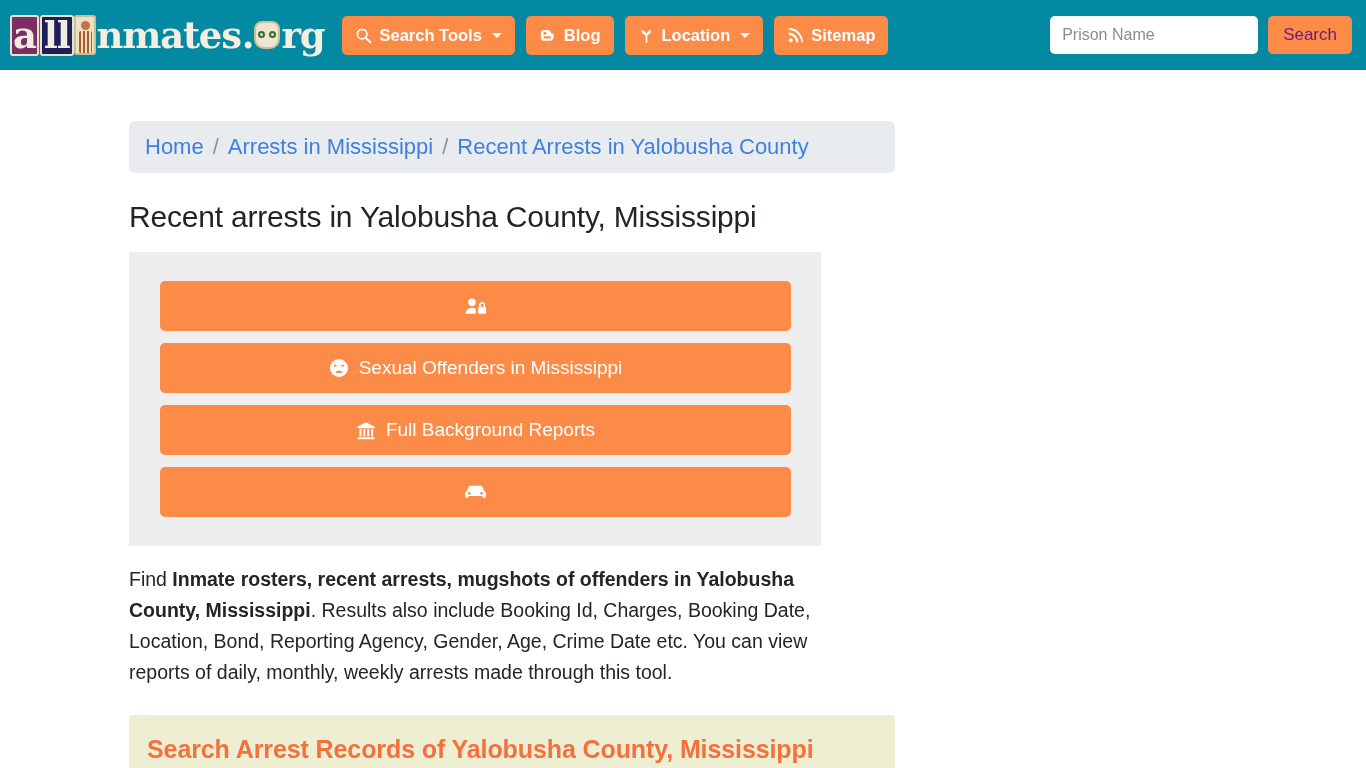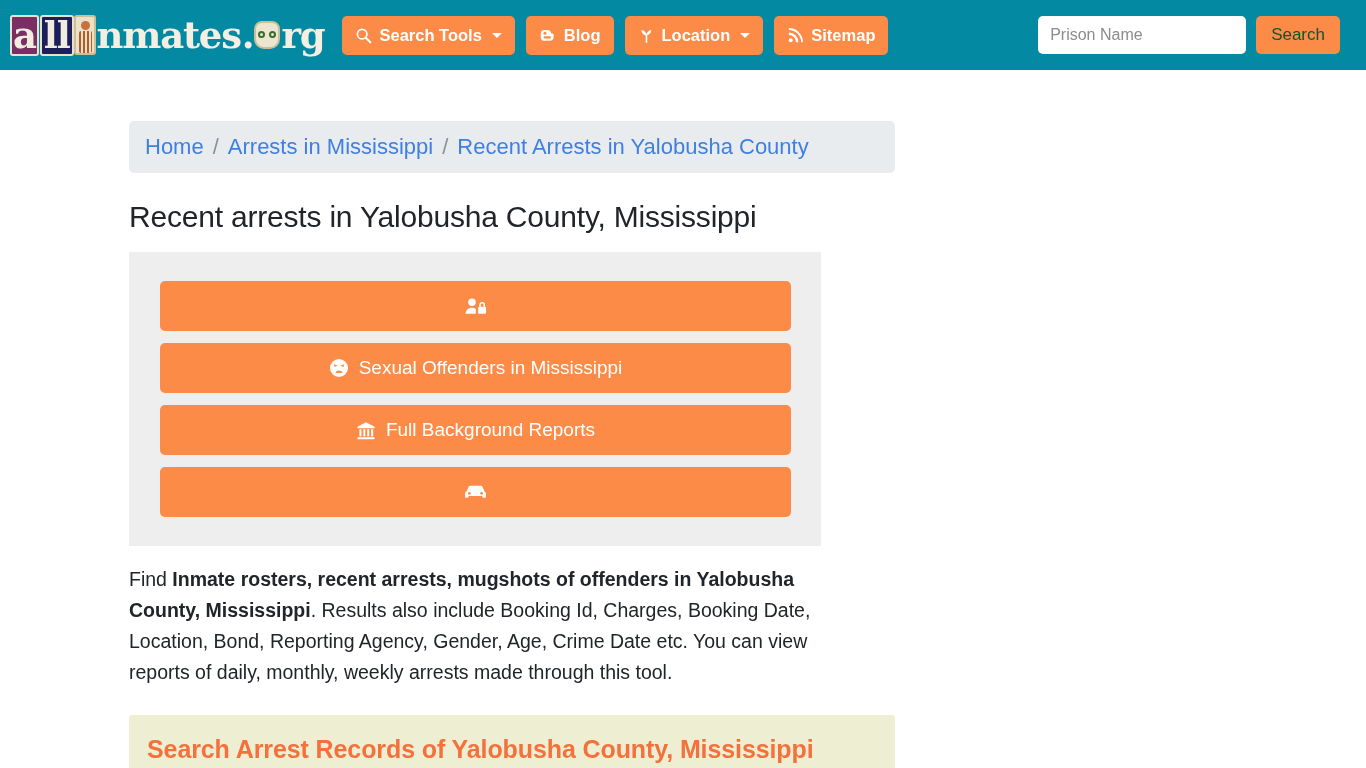--- a/index.html
+++ b/index.html
@@ -129,21 +129,21 @@
     width: 0; height: 0;
     border-left: 5px solid transparent;
     border-right: 5px solid transparent;
     border-top: 5.5px solid #ffffff;
     margin-left: 3px;
   }
   .nav-btn svg { display: block; flex: none; }
 
   .search-group {
     position: absolute;
-    right: 26px;
+    right: 14px;
     display: flex;
     align-items: center;
     margin-left: 16px;
   }
   .search-input {
     width: 208px;
     height: 38px;
     border: none;
     border-radius: 5px;
     padding: 0 12px;
@@ -152,21 +152,21 @@
     background: #ffffff;
     outline: none;
     font-family: "Liberation Sans", sans-serif;
   }
   .search-input::placeholder { color: #8c8c8c; }
   .search-btn {
     height: 38px;
     margin-left: 10px;
     padding: 0 15px;
     background: #fb8b47;
-    color: #14532d;
+    color: #701a75;
     border: none;
     border-radius: 5px;
     font-size: 17px;
     cursor: pointer;
     font-family: "Liberation Sans", sans-serif;
   }
 
   
   .page {
     padding: 0;

